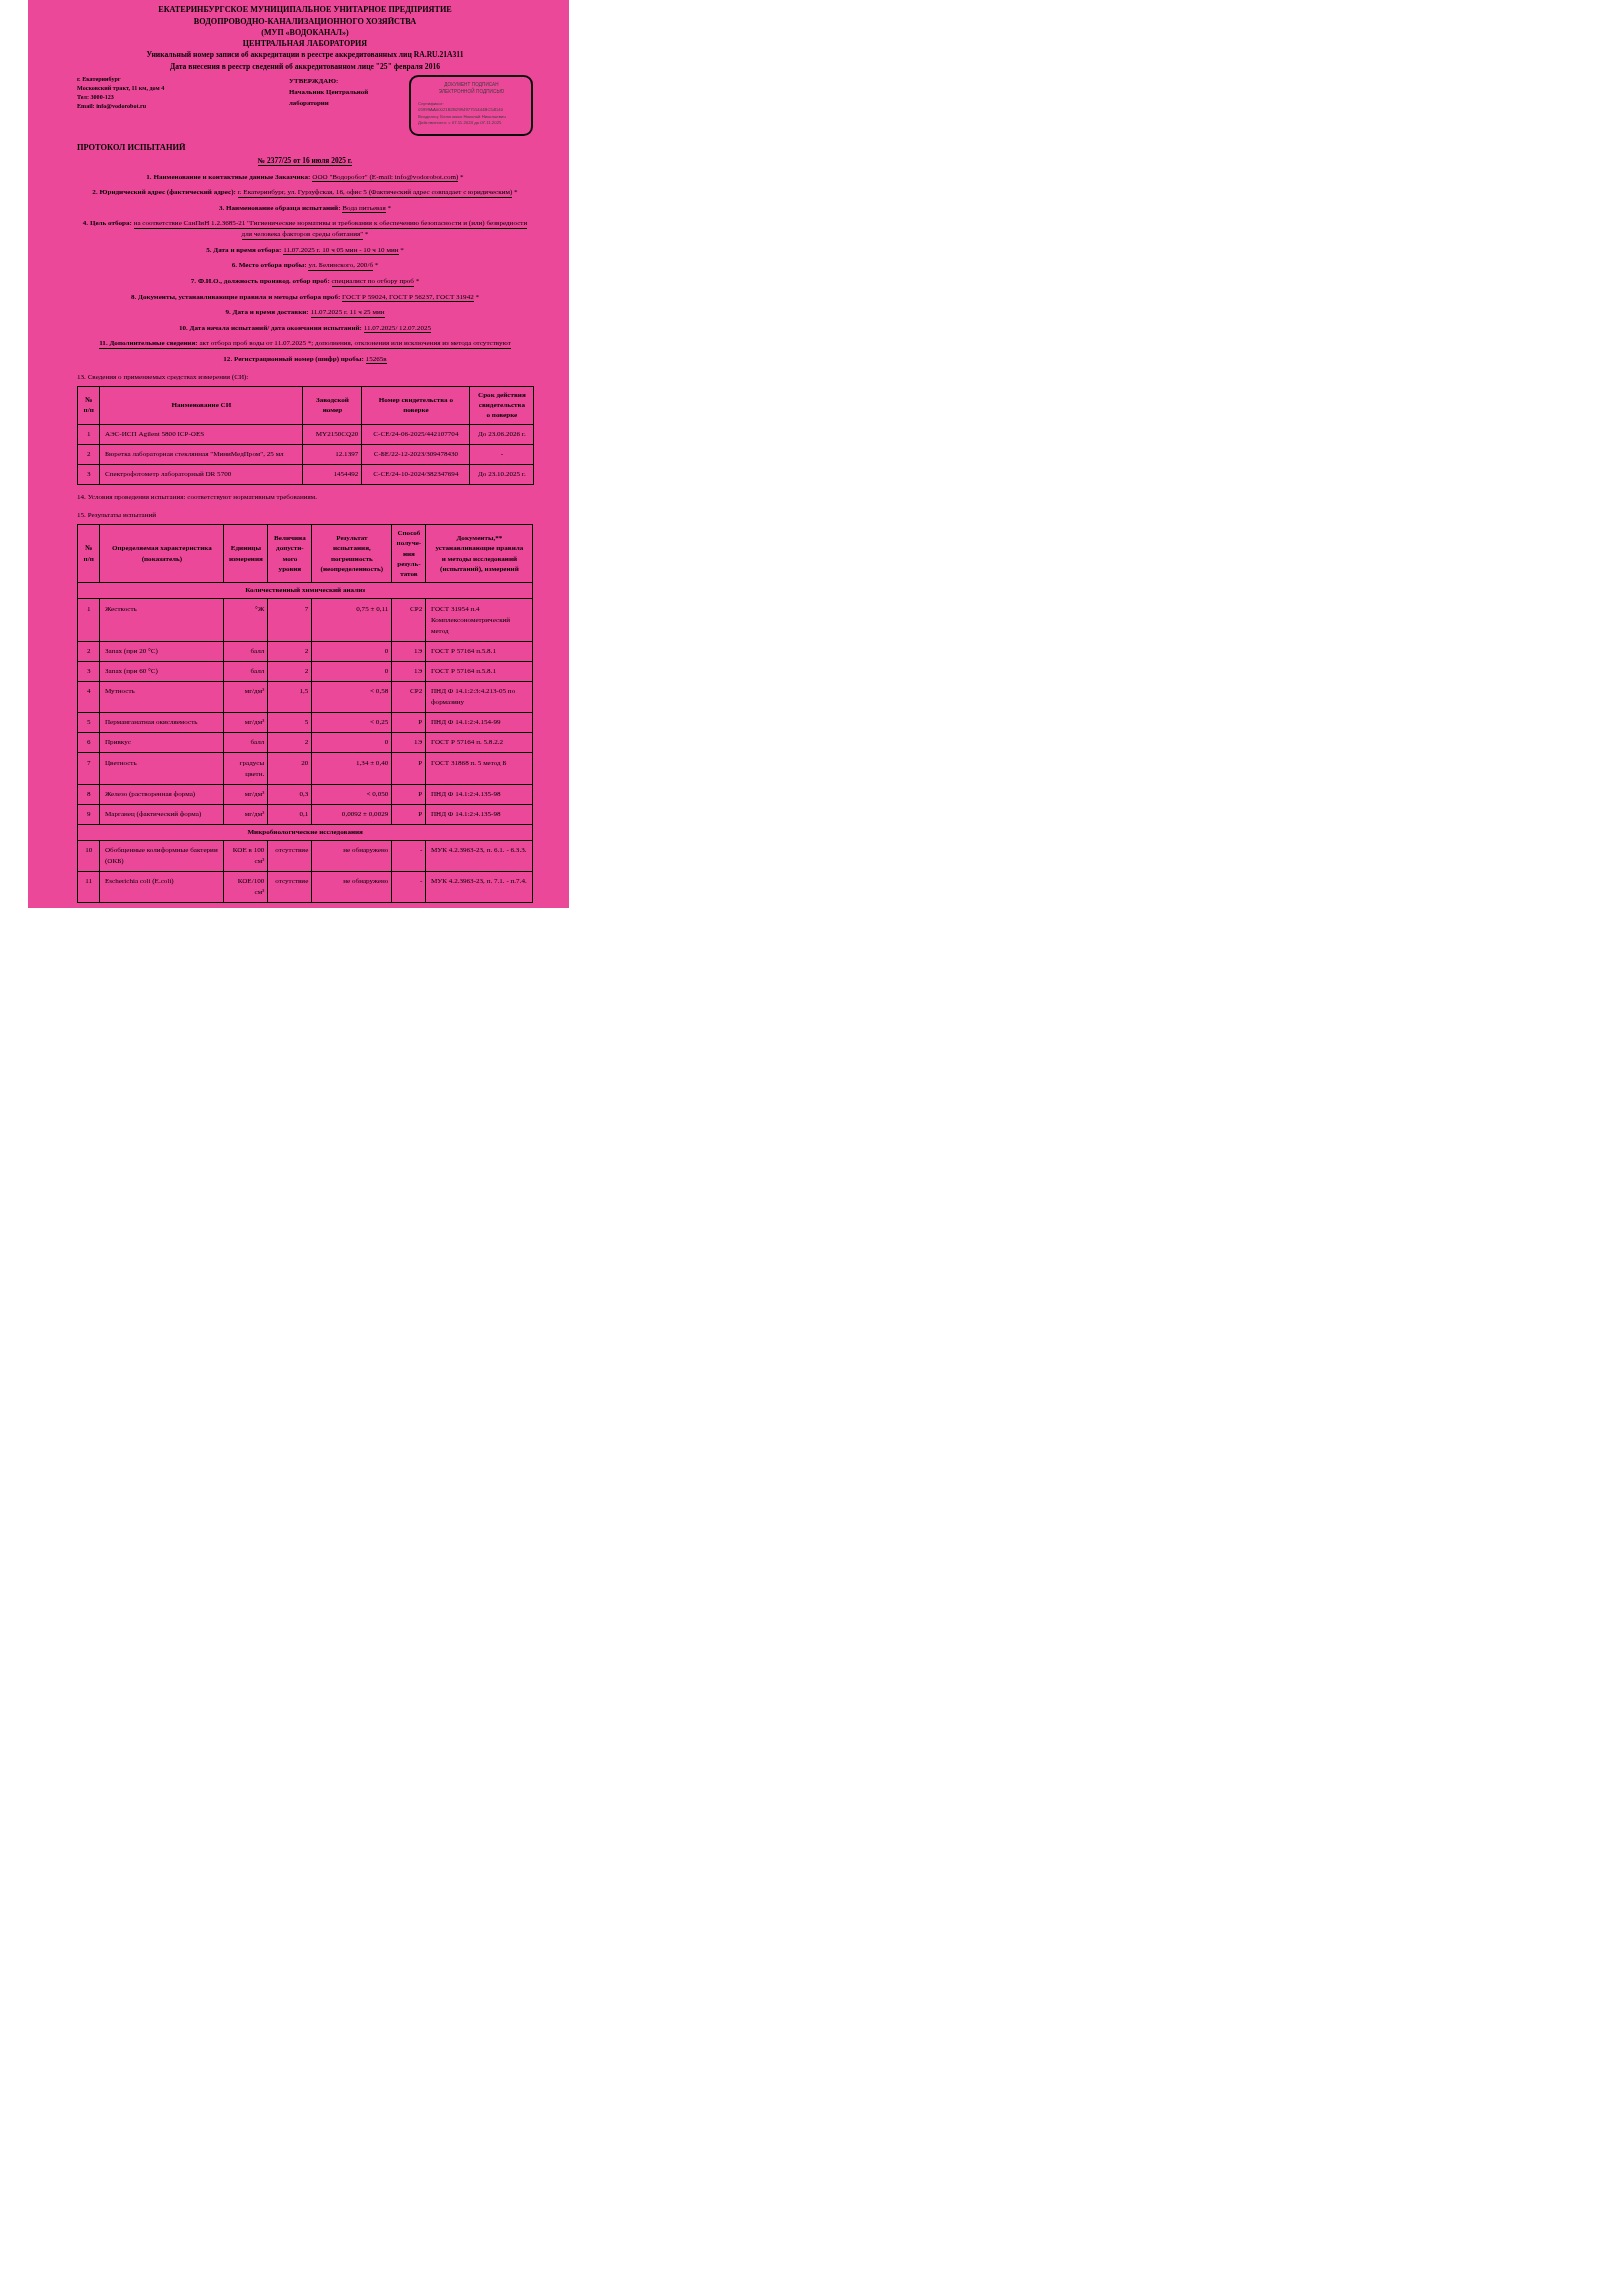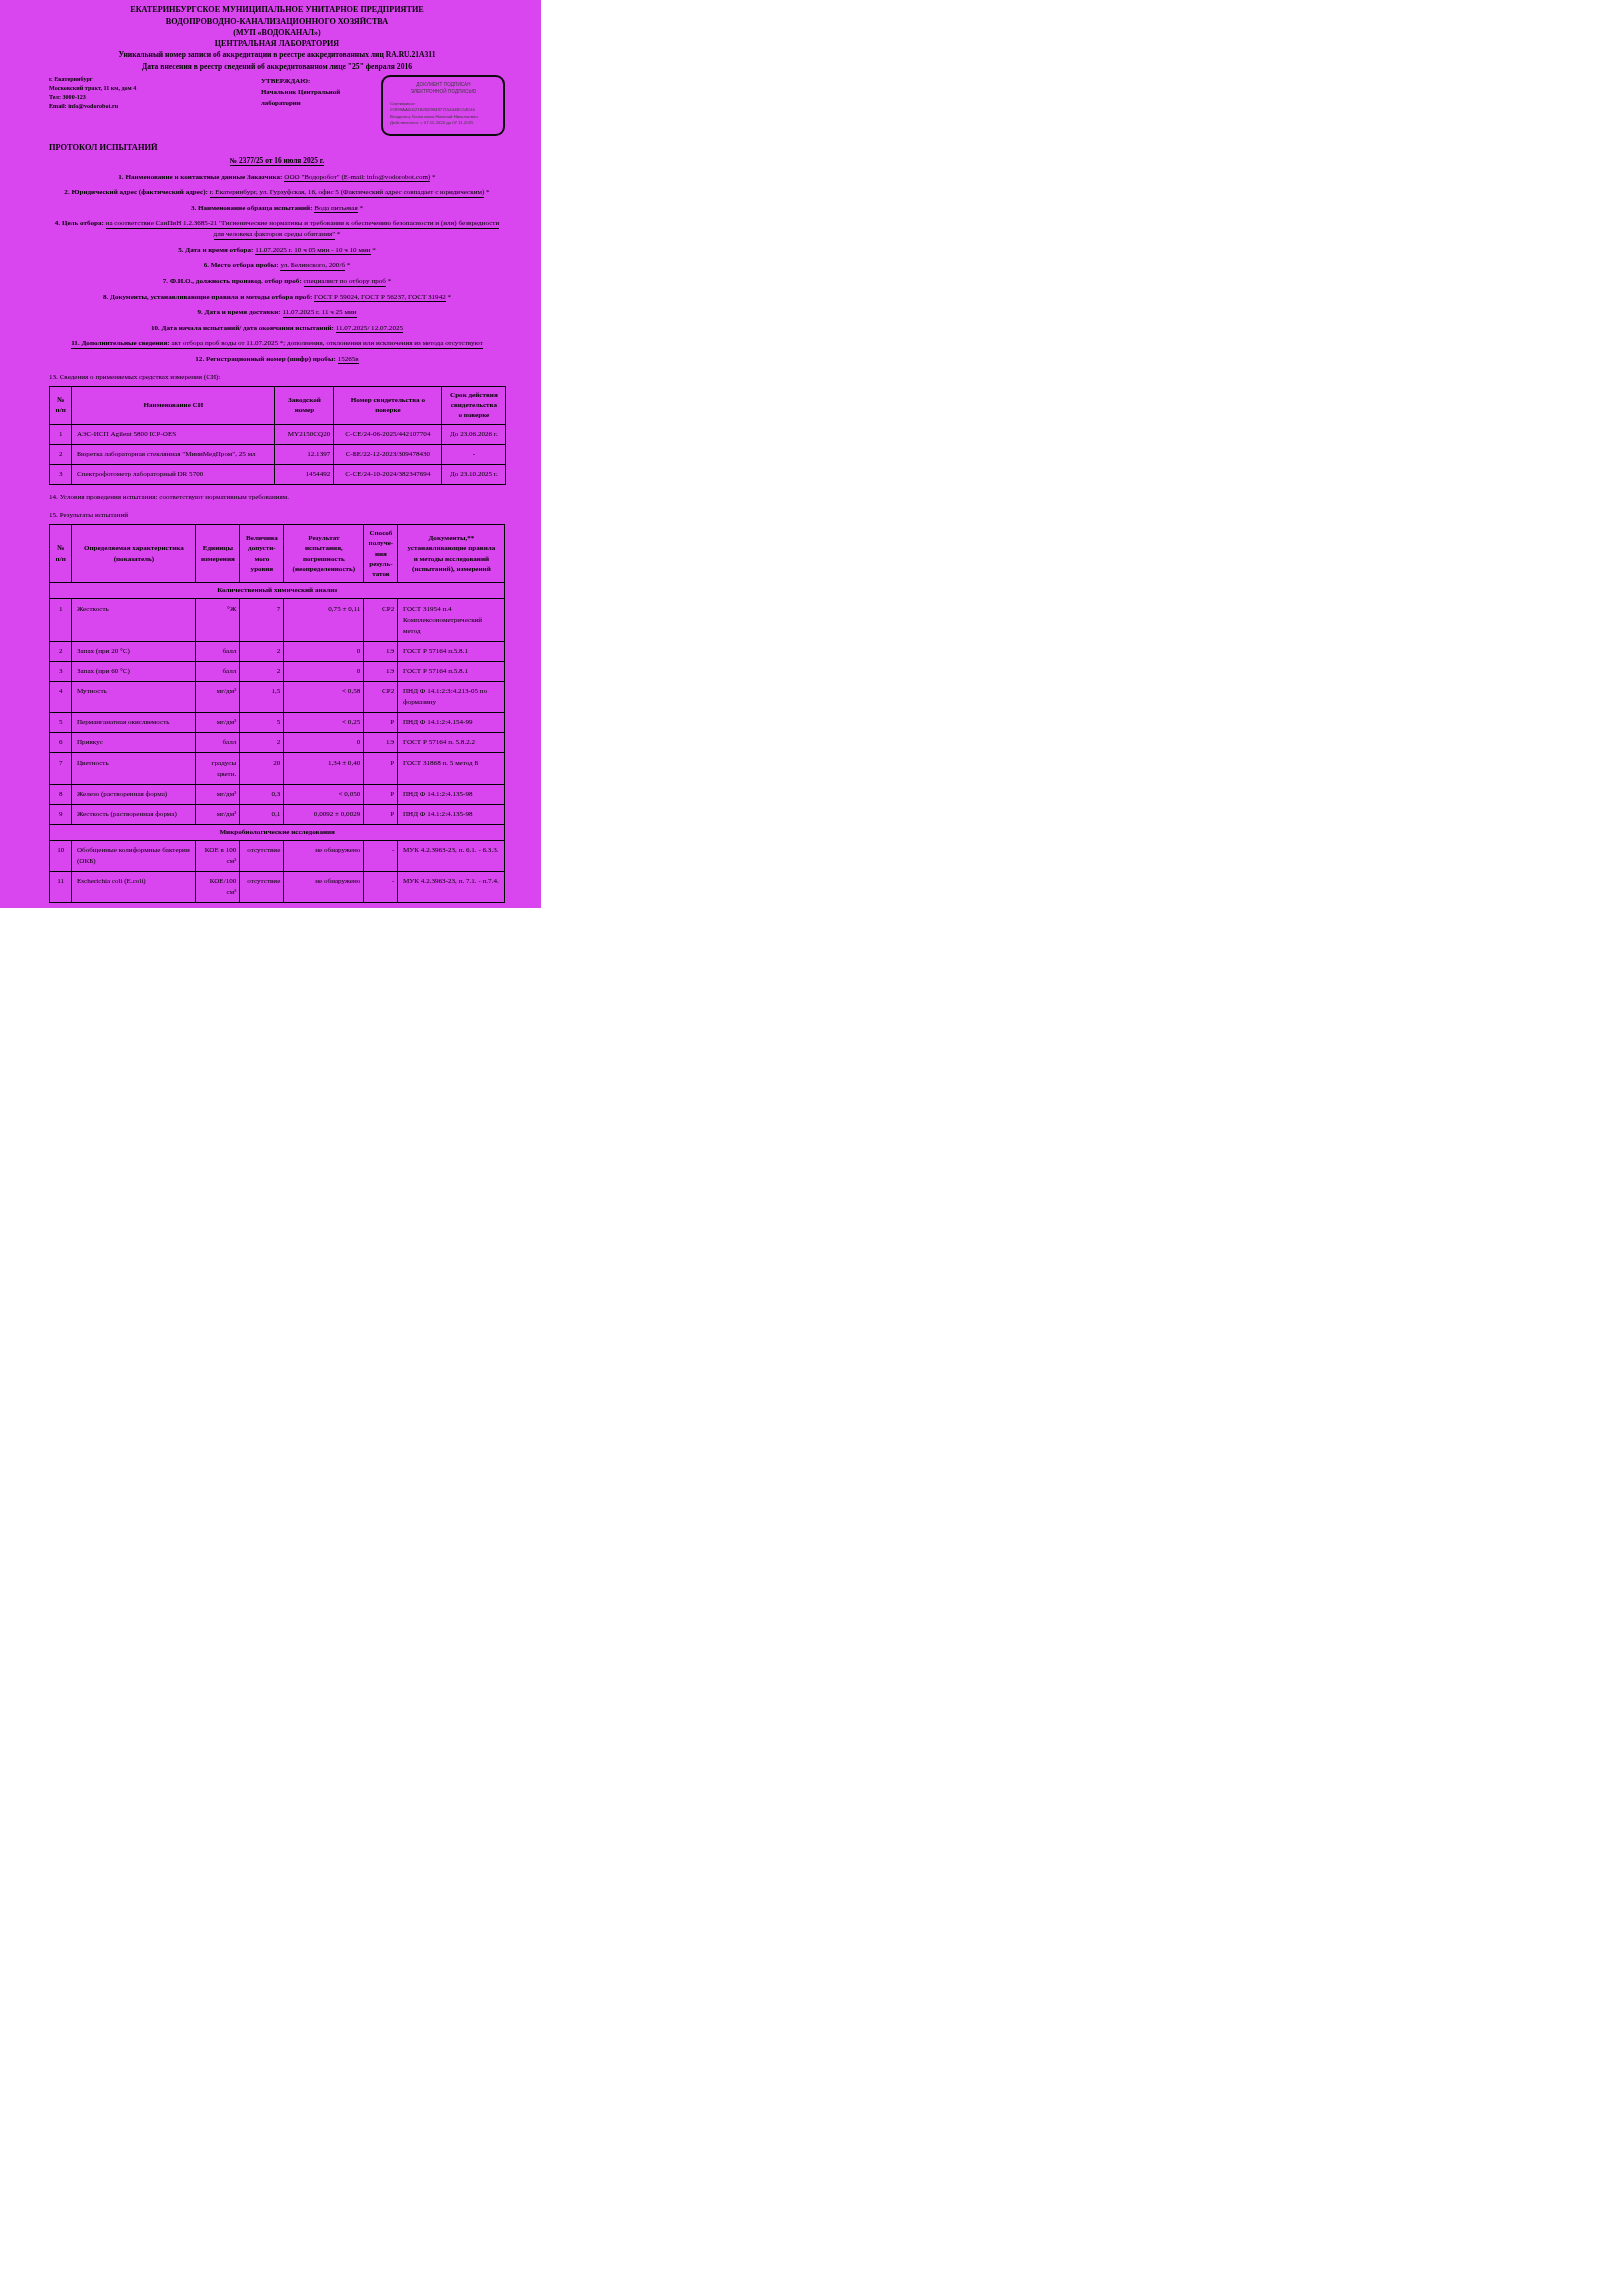--- a/index.html
+++ b/index.html
@@ -1,25 +1,26 @@
 <!DOCTYPE html>
 <html style="font-size:8.2px"><head>
 <meta charset="utf-8">
 <style>
   html, body { margin: 0; padding: 0; background: #ffffff; }
   .page {
     position: relative;
     width: 541px;
     min-height: 765px;
-    background: #d946ef;
+    background: #ec4899;
     color: #000;
     font-family: "Liberation Serif", "DejaVu Serif", serif;
     font-size: 7.1px;
     box-sizing: border-box;
     padding: 4.1px 36px 5.1px 49px;
+    margin-left: 28px;
   }
   
   .org-header { text-align: center; font-weight: bold; }
   .org-header .big { font-size: 8.2px; line-height: 1.4; }
   .org-header .mid { font-size: 8px; line-height: 1.4; }
   .org-header .accr { font-size: 7.6px; line-height: 1.5; }
   
   .approve-row { display: flex; align-items: flex-start; margin-top: 3.1px; }
   .contact-block { width: 110px; font-size: 6.1px; font-weight: bold; line-height: 1.45; }
   .approve-block { width: 110px; margin-left: 102px; font-size: 6.9px; font-weight: bold; line-height: 1.6; }
@@ -289,21 +290,21 @@
           <td class="c0">8</td>
           <td class="c1">Железо (растворенная форма)</td>
           <td class="c2">мг/дм³</td>
           <td class="c3">0,3</td>
           <td class="c4">&lt; 0,050</td>
           <td class="c5">Р</td>
           <td class="c6">ПНД Ф 14.1:2:4.135-98</td>
         </tr>
         <tr>
           <td class="c0">9</td>
-          <td class="c1">Жесткость (растворенная форма)</td>
+          <td class="c1">Марганец (фактический форма)</td>
           <td class="c2">мг/дм³</td>
           <td class="c3">0,1</td>
           <td class="c4">0,0092 ± 0,0029</td>
           <td class="c5">Р</td>
           <td class="c6">ПНД Ф 14.1:2:4.135-98</td>
         </tr>
         <tr>
           <td colspan="7" class="section-cell">Микробиологические исследования</td>
         </tr>
         <tr>

